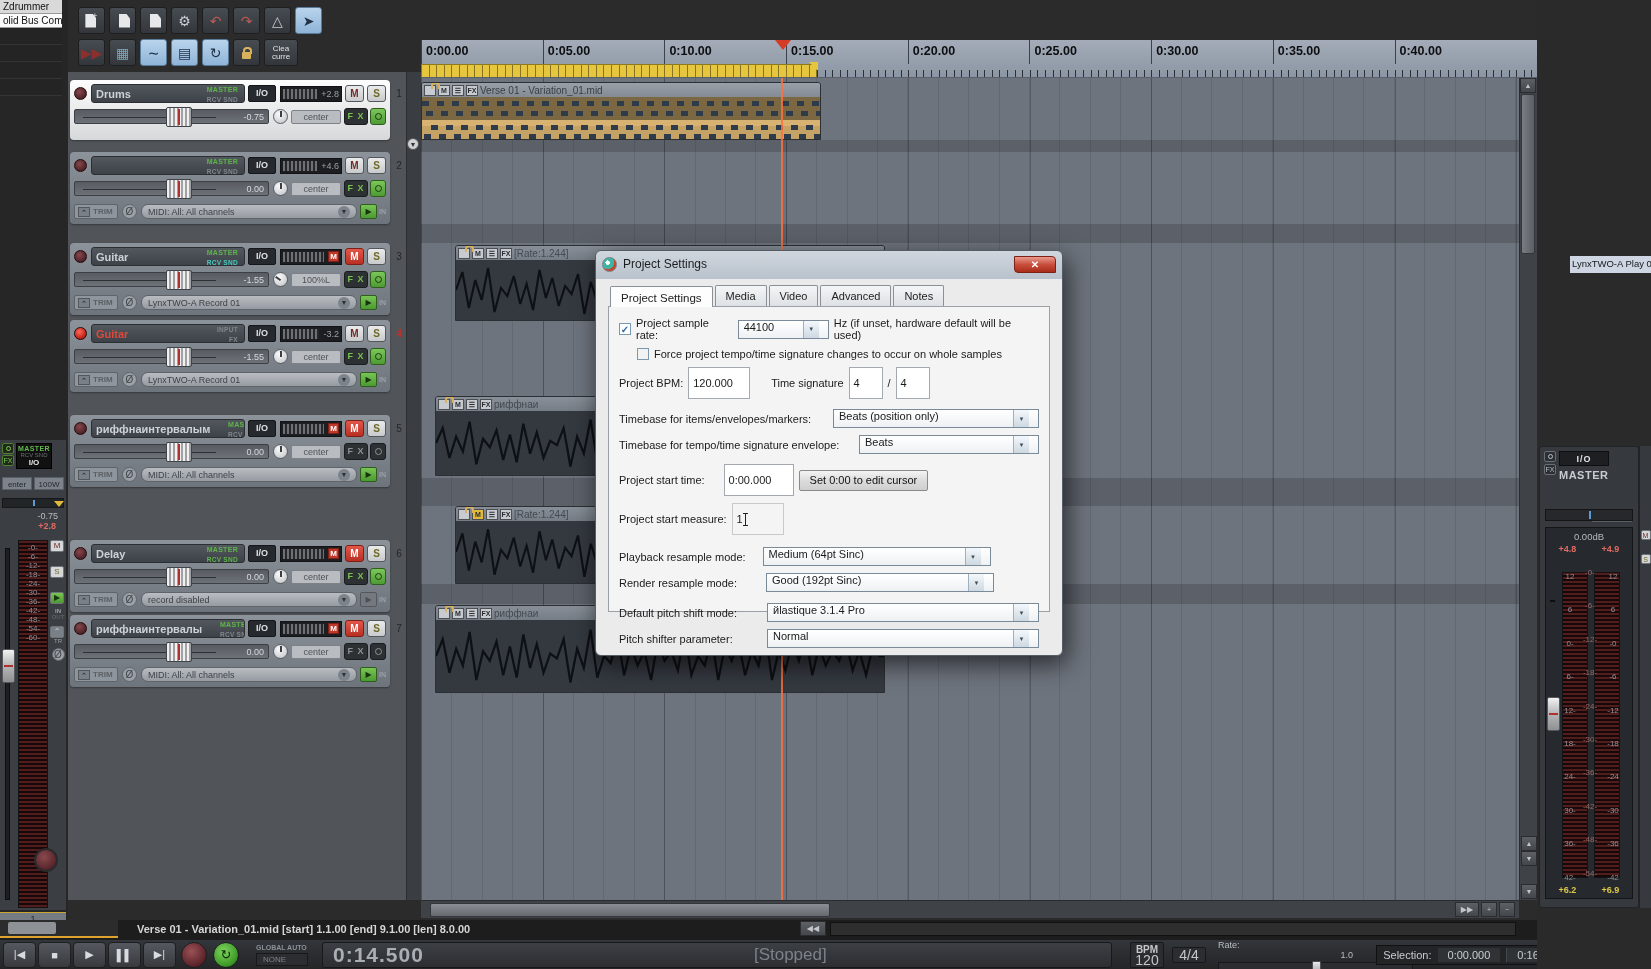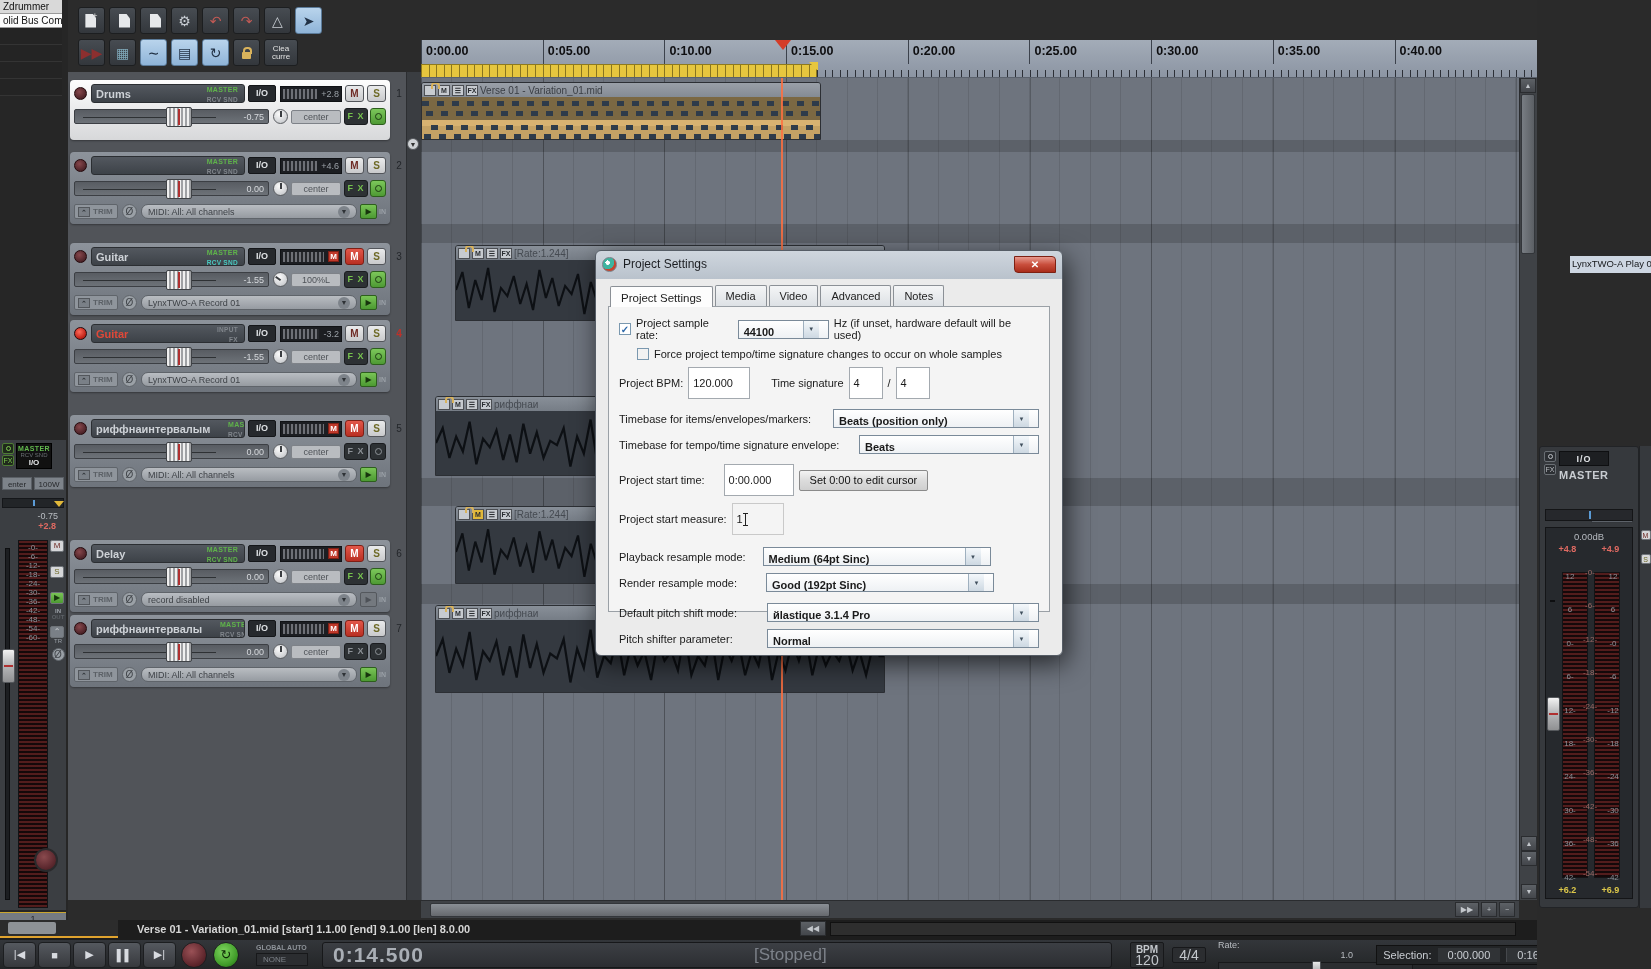--- a/index.html
+++ b/index.html
@@ -174,21 +174,21 @@
   #dlg-close{margin-left:auto;width:42px;height:17px;background:linear-gradient(#e89a8e,#c94f3d 50%,#a92c1a);border:1px solid #7e2012;border-radius:0 4px 0 4px;color:#fff;font-size:10px;font-weight:bold;text-align:center;line-height:16px;}
   #dlg-body{position:absolute;left:4px;right:4px;top:28px;bottom:4px;background:#ebebeb;border-radius:0 0 4px 4px;padding:6px 8px;font-size:11px;color:#1a1a1a;}
   .tabs{display:flex;margin-left:2px;}
   .tab{padding:4px 10px 3px;background:linear-gradient(#f4f5f6,#dde1e5);border:1px solid #8b9096;border-bottom:none;border-radius:2px 2px 0 0;margin-right:2px;font-size:11px;color:#222;}
   .tab.active{background:#fdfdfd;position:relative;top:1px;padding-top:5px;font-size:11.5px;}
   .gbox{border:1px solid #9aa0a6;background:#f4f4f4;padding:10px 10px 8px;height:306px;}
   .drow{display:flex;align-items:center;margin-bottom:7px;gap:5px;}
   .cb{width:12px;height:12px;border:1px solid #7a98af;background:#fff;color:#2a66a8;font-size:10px;font-weight:bold;line-height:11px;text-align:center;flex:none;}
   .cb.off{color:transparent;background:#f2f2f2;}
   .tfield{height:32px;border:1px solid #a3a9af;background:#fff;font-size:11px;padding:0 4px;display:flex;align-items:center;}
-  .combo{height:19px;border:1px solid #7a8a99;background:linear-gradient(#fff,#eef1f4);display:flex;align-items:flex-end;padding:0 9px 0 5px;font-size:11px;font-weight:bold;}
+  .combo{height:19px;border:1px solid #7a8a99;background:linear-gradient(#fff,#eef1f4);display:flex;align-items:flex-start;padding:0 9px 0 5px;font-size:11px;}
   .combo .arr{margin-left:auto;width:16px;height:17px;background:linear-gradient(#f4f8fb,#cdd8e2);border-left:1px solid #9fb0bf;display:flex;align-items:center;justify-content:center;font-size:6px;color:#41505e;}
   .wbtn{height:21px;background:linear-gradient(#f4f4f4,#dcdcdc 50%,#cfcfcf);border:1px solid #8a8a8a;border-radius:2px;font-size:11px;display:flex;align-items:center;justify-content:center;padding:0 10px;color:#111;}
   .wbtn.ok{border:1px solid #3c7fb1;box-shadow:0 0 0 1px #7ab8e0 inset;width:76px;}
   #dlg-buttons{display:flex;gap:10px;justify-content:center;margin-top:10px;}
   .ibeam{width:1px;height:13px;background:#222;position:relative;}
   .ibeam::before,.ibeam::after{content:"";position:absolute;left:-2px;width:5px;height:1px;background:#222;}
   .ibeam::after{bottom:0;}
 </style>
 </head>
 <body>

